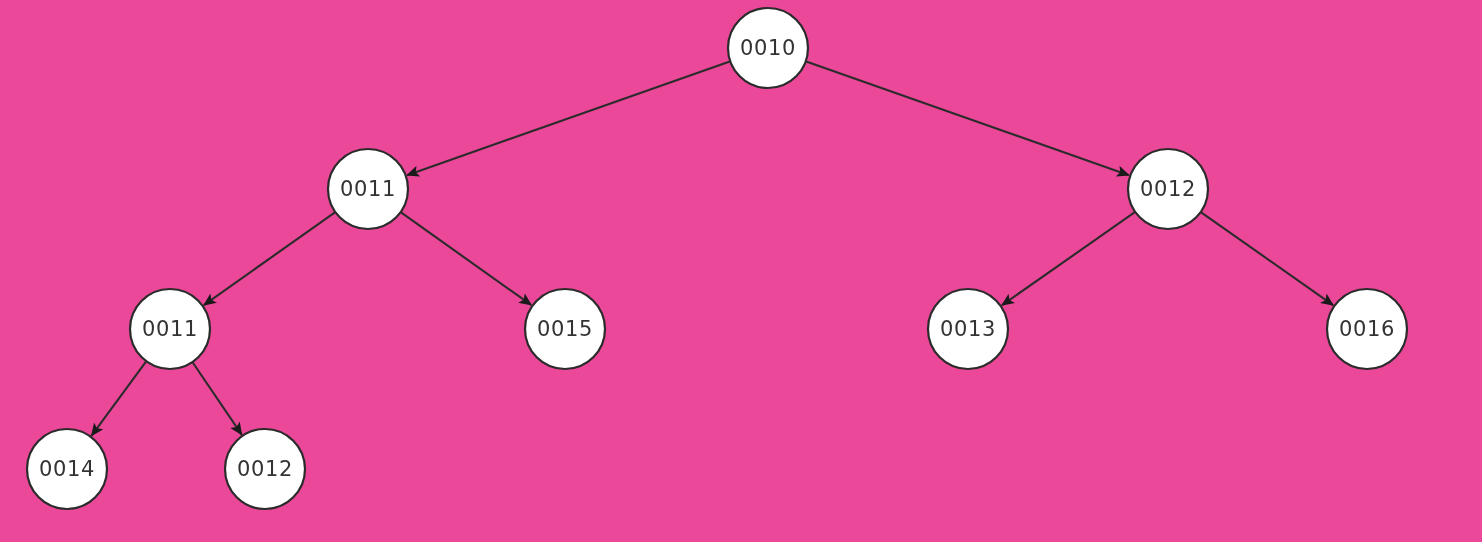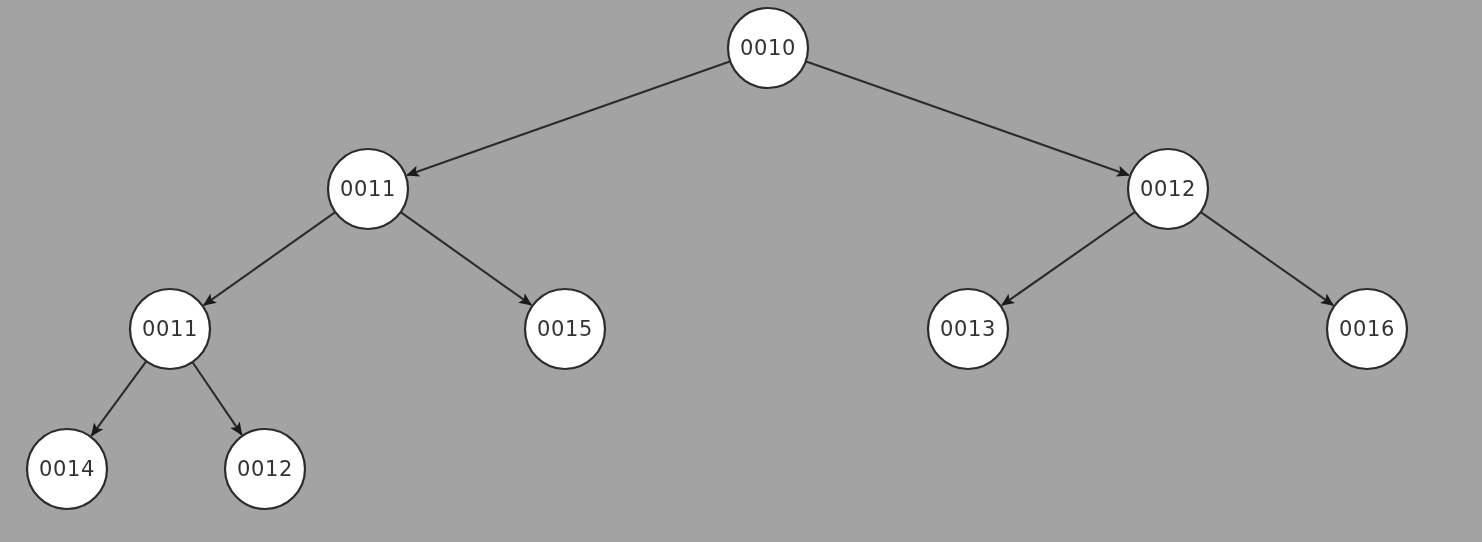--- a/index.html
+++ b/index.html
@@ -11,21 +11,21 @@
   body {
     width: 1482px;
     height: 542px;
     overflow: hidden;
     font-family: "DejaVu Sans", sans-serif;
   }
   #diagram-root {
     position: relative;
     width: 1482px;
     height: 542px;
-    background: #a3a3a3;
+    background: #ec4899;
   }
   svg#tree-svg {
     display: block;
     width: 1482px;
     height: 542px;
   }
   .node-circle {
     fill: #ffffff;
     stroke: #2b2b2b;
     stroke-width: 2.2;

